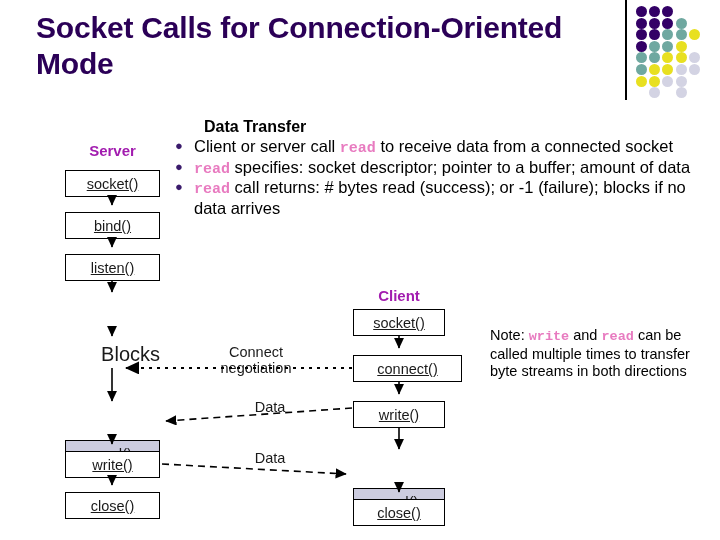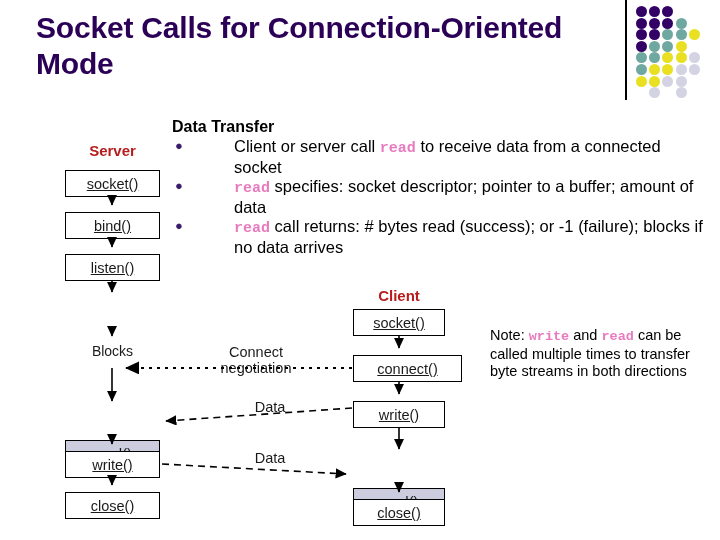--- a/index.html
+++ b/index.html
@@ -65,55 +65,55 @@
     left: 172px;
     top: 118px;
     width: 540px;
   }
   #data-transfer-heading {
     font-size: 16px;
     font-weight: bold;
     color: #000000;
     line-height: 1.15;
     margin-bottom: 1px;
+    margin-left: 32px;
   }
   .bullet-row {
     display: flex;
     align-items: flex-start;
     font-size: 16.5px;
     line-height: 1.17;
     margin-bottom: 0px;
   }
   .bullet-marker {
     flex: 0 0 auto;
     width: 22px;
     color: #3a1a6b;
     font-size: 13px;
     line-height: 1.45;
     text-align: left;
     padding-left: 3px;
     box-sizing: border-box;
   }
   .bullet-text {
     flex: 1 1 auto;
-    margin-left: 40px;
   }
   .kw {
     font-family: "Liberation Mono", "DejaVu Sans Mono", monospace;
     color: #e87bc0;
     font-weight: bold;
     font-size: 15px;
   }
 
   
   .col-header {
     position: absolute;
     font-size: 15px;
     font-weight: bold;
-    color: #b91c1c;
+    color: #a21caf;
     text-align: center;
   }
   #server-header { left: 65px; top: 142px; width: 95px; }
   #client-header { left: 353px; top: 287px; width: 92px; }
 
   
   .flow-box {
     position: absolute;
     border: 1.4px solid #000000;
     background: #ffffff;
@@ -124,23 +124,23 @@
     justify-content: center;
     box-sizing: border-box;
     text-decoration: underline;
   }
   .flow-box.highlight {
     background: #ccccdf;
     margin-top: 32px;
   }
   .plain-label {
     position: absolute;
-    font-size: 14px;
+    font-size: 20px;
     color: #1a1a1a;
-    text-align: center;
+    text-align: right;
   }
 
   svg.overlay {
     position: absolute;
     left: 0; top: 0;
     width: 720px; height: 540px;
     pointer-events: none;
   }
 
   

